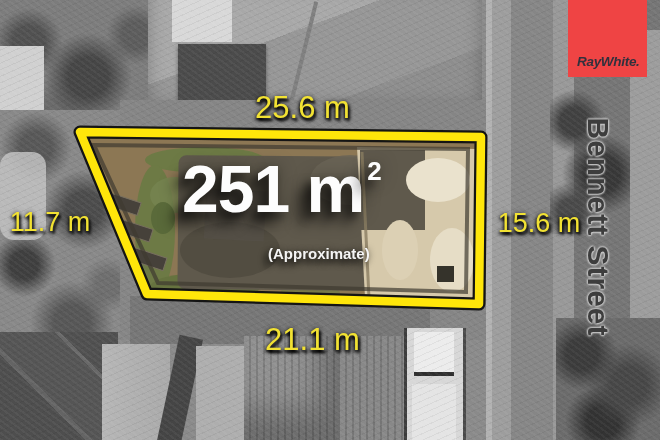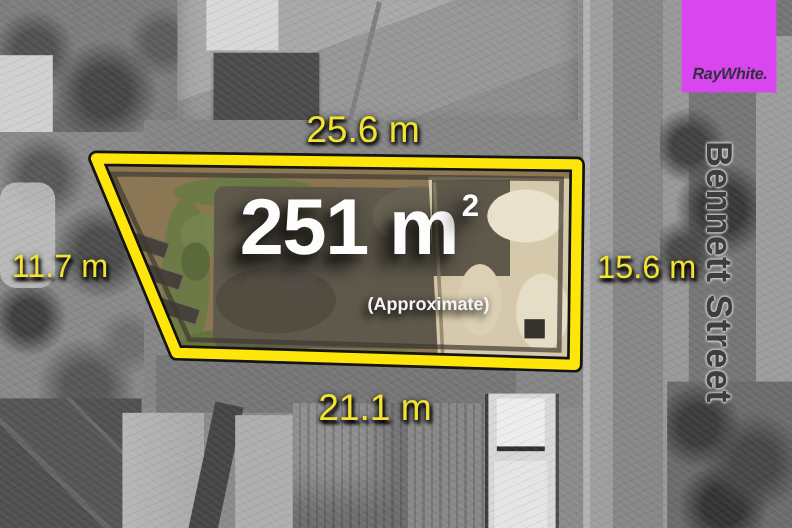--- a/index.html
+++ b/index.html
@@ -60,31 +60,31 @@
   .driveway-block{left:414px;top:332px;width:40px;height:44px;background:#ececec;border-bottom:4px solid #2f2f2f;}
   .driveway-block2{left:412px;top:384px;width:44px;height:56px;background:#e4e4e4;}
 
   
   .measure{color:#f2e233;font-weight:normal;text-align:center;line-height:1;
     text-shadow:2px 3px 3px #000,-1px 2px 3px rgba(0,0,0,.85),0 0 5px rgba(0,0,0,.6);}
   .m-top{left:225px;top:92px;width:155px;font-size:31px;}
   .m-left{left:-2px;top:209px;width:104px;font-size:27px;}
   .m-right{left:486px;top:210px;width:106px;font-size:27px;}
   .m-bottom{left:235px;top:324px;width:155px;font-size:31px;}
-  .area-big{left:159px;top:156px;width:280px;text-align:center;color:#fdfdfd;
+  .area-big{left:182px;top:156px;width:280px;text-align:left;color:#fdfdfd;
     font-size:66px;font-weight:bold;letter-spacing:-1px;line-height:1;
     text-shadow:-12px 12px 14px rgba(0,0,0,.62),-5px 6px 8px rgba(0,0,0,.5),0 0 18px rgba(0,0,0,.35);}
   .area-sup{font-size:26px;position:relative;top:-32px;margin-left:3px;font-weight:bold;}
-  .area-approx{left:268px;top:245px;width:140px;text-align:right;color:#f4f4f4;
+  .area-approx{left:268px;top:245px;width:140px;text-align:left;color:#f4f4f4;
     font-size:15px;font-weight:bold;
     text-shadow:-4px 5px 6px rgba(0,0,0,.75),0 0 6px rgba(0,0,0,.55);}
   .street-name{left:448px;top:207px;width:300px;height:40px;transform:rotate(90deg);
     text-align:center;font-size:30px;font-weight:bold;letter-spacing:1px;color:#3d3d3d;line-height:40px;
     text-shadow:1px 0 2px #cfcfcf,-1px 0 2px #bdbdbd,0 1px 2px #c6c6c6,0 -1px 2px #c6c6c6;}
-  .logo{left:568px;top:0;width:79px;height:77px;background:#d946ef;
+  .logo{left:568px;top:0;width:79px;height:77px;background:#ef4444;
     display:flex;align-items:flex-end;padding:0 5px 8px 9px;}
   .logo span{font-size:13.5px;font-weight:bold;font-style:italic;color:#31313d;letter-spacing:-.3px;}
   svg{position:absolute;left:0;top:0;}
 </style>
 </head>
 <body>
 
 <div class="stage">
 
   <div class="abs trees-topleft"></div>

